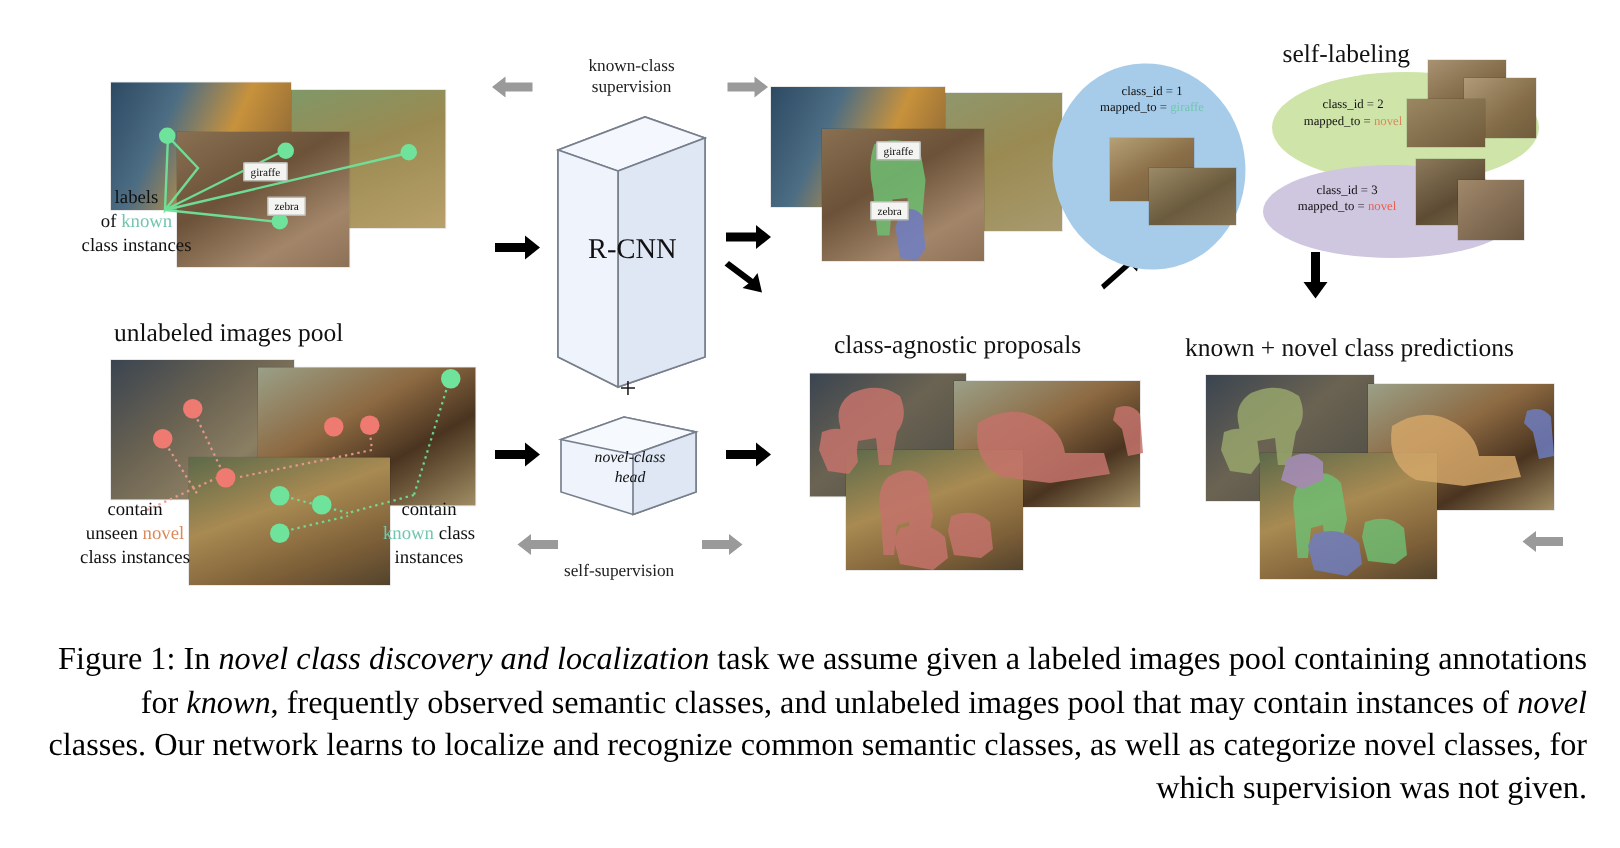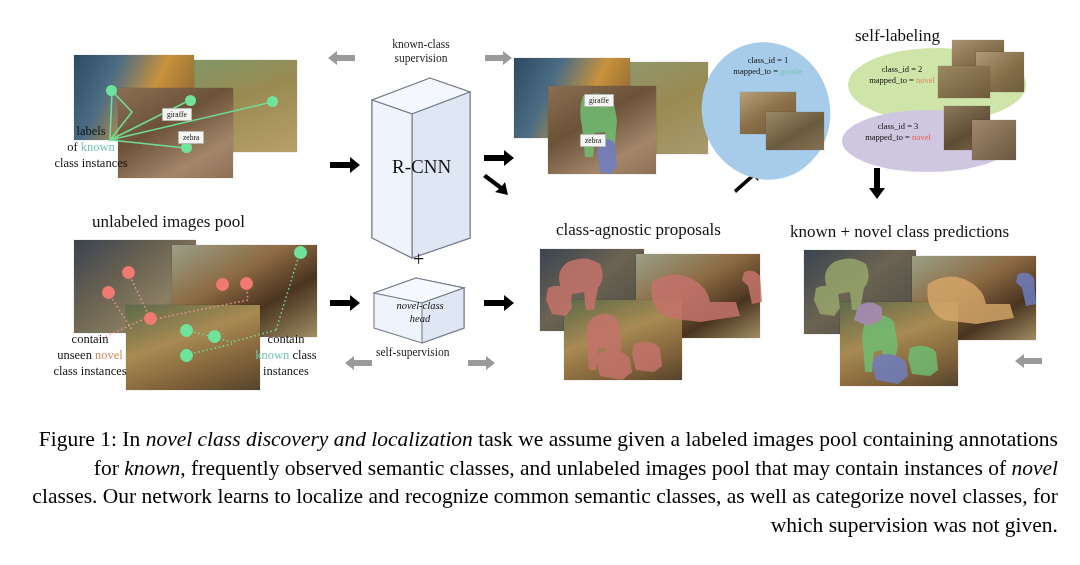--- a/index.html
+++ b/index.html
@@ -53,21 +53,21 @@
 
   <div class="chip" style="left:162px;top:108px;">giraffe</div>
   <div class="chip" style="left:178px;top:131px;">zebra</div>
 
   <div class="t ann" style="left:36px;top:124px;width:110px;">
     <div>labels</div>
     <div><span>of </span><span class="known">known</span></div>
     <div>class instances</div>
   </div>
 
-  <div class="t panel-title" style="left:76px;top:212px;margin-left:16px;">unlabeled images pool</div>
+  <div class="t panel-title" style="left:76px;top:212px;">unlabeled images pool</div>
 
   <div class="ph" style="left:74px;top:240px;width:122px;height:93px;background:linear-gradient(140deg,#3a4450 0%,#6b6352 40%,#8b7f63 70%,#4a4a44 100%);"></div>
   <div class="ph" style="left:172px;top:245px;width:145px;height:92px;background:linear-gradient(150deg,#9aa088 0%,#8d6a42 38%,#4a3420 65%,#a08d63 100%);"></div>
   <div class="ph" style="left:126px;top:305px;width:134px;height:85px;background:linear-gradient(160deg,#5c6a4a 0%,#a88a52 40%,#7d5f38 75%,#53432c 100%);"></div>
 
   <svg width="1080" height="410">
     <g stroke="#ef9a92" stroke-width="1.5" fill="none" stroke-dasharray="1.6 2.6" opacity=".9">
       <path d="M128,272 L150,318"></path>
       <path d="M108,292 L132,330"></path>
       <path d="M98,340 L146,318"></path>
@@ -140,21 +140,21 @@
   <div class="t" style="left:413px;top:248px;font-size:20px;">+</div>
   <div class="t" style="left:381px;top:300px;width:78px;text-align:center;font-size:10.5px;line-height:1.2;font-style:italic;">
     <div>novel-class</div>
     <div>head</div>
   </div>
 
   <div class="t arrowlbl" style="left:362px;top:37px;width:118px;">
     <div>known-class</div>
     <div>supervision</div>
   </div>
-  <div class="t arrowlbl" style="left:376px;top:345px;">self-supervision</div>
+  <div class="t arrowlbl" style="left:376px;top:374px;">self-supervision</div>
 
 
   <div class="ph" style="left:604px;top:62px;width:104px;height:92px;background:linear-gradient(155deg,#8d9a72 0%,#9a8a52 50%,#a89a6e 100%);"></div>
   <div class="ph" style="left:514px;top:58px;width:116px;height:80px;background:linear-gradient(115deg,#2d4a63 0%,#4c6d84 32%,#c8923c 62%,#7a5a33 100%);"></div>
   <div class="ph" style="left:548px;top:86px;width:108px;height:88px;background:linear-gradient(150deg,#8a7052 0%,#6b5238 40%,#a3866a 75%,#8d7156 100%);"></div>
 
   <svg width="1080" height="410">
     <g opacity=".85">
       <path d="M583,96 q16,-6 30,2 l4,22 l-3,34 l-7,0 l-2,-22 l-10,1 l-2,24 l-8,0 l-3,-30 q-4,-18 1,-31 z" fill="#6fbf73"></path>
       <path d="M600,140 q10,-3 15,4 l2,22 l-6,8 l-11,-2 l-3,-20 z" fill="#6f7fc4"></path>

